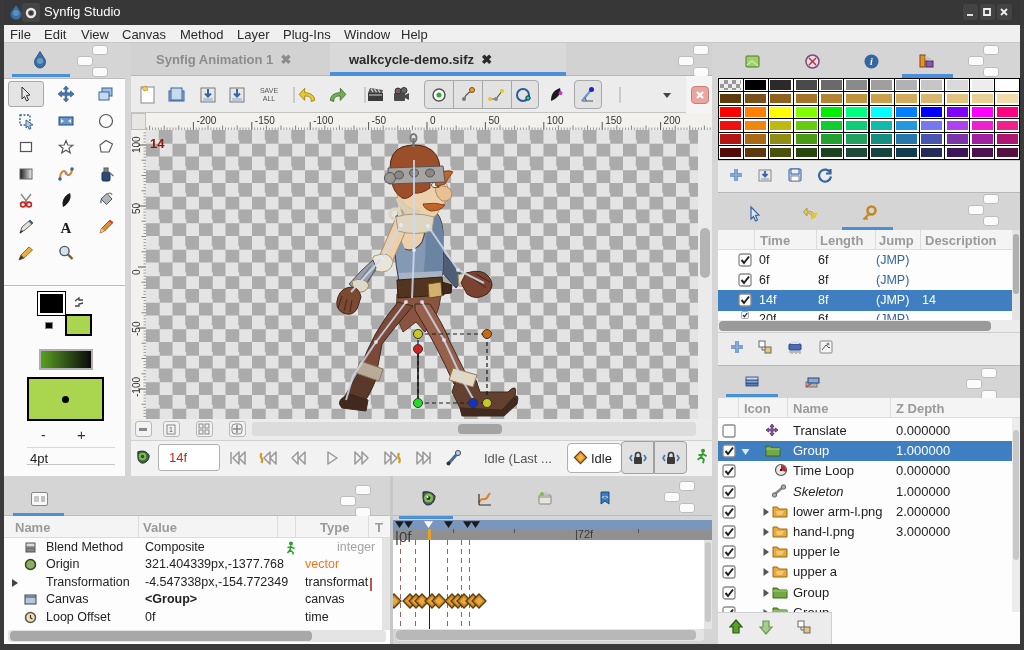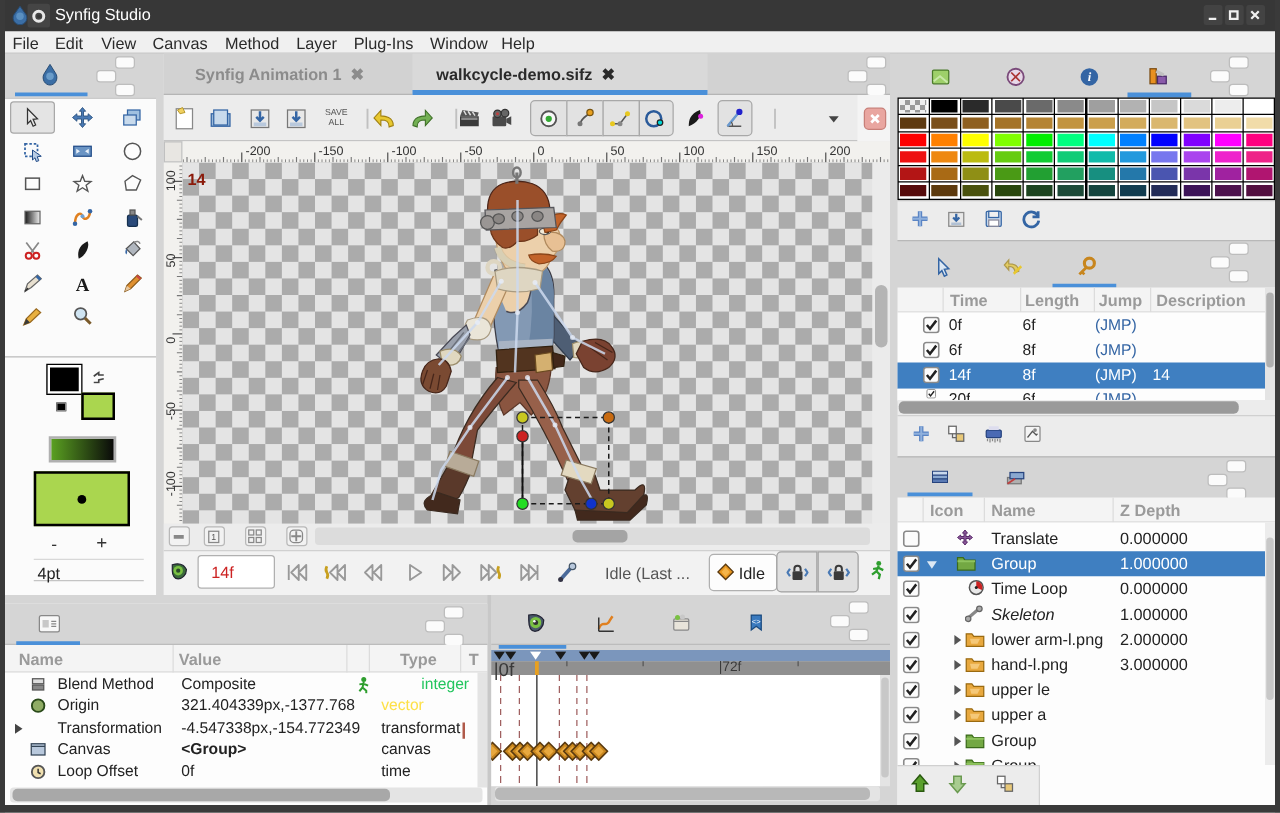--- a/index.html
+++ b/index.html
@@ -736,27 +736,27 @@
 <div style="position:absolute;left:138px;top:516px;width:1px;height:22px;background:#dcdcdc;"></div>
 <div style="position:absolute;left:277px;top:516px;width:1px;height:22px;background:#dcdcdc;"></div>
 <div style="position:absolute;left:295px;top:516px;width:1px;height:22px;background:#dcdcdc;"></div>
 <div style="position:absolute;left:368px;top:516px;width:1px;height:22px;background:#dcdcdc;"></div>
 <svg style="position:absolute;left:24px;top:541.0px;width:13px;height:13px;" viewBox="0 0 13 13">
     <rect x="2" y="2" width="9" height="4" fill="#ddd" stroke="#555"></rect>
     <rect x="2" y="7" width="9" height="4" fill="#888" stroke="#555"></rect>
   </svg>
 <div style="position:absolute;left:46px;top:540.0px;width:100px;height:16px;color:#222;font-size:12.5px;white-space:nowrap;">Blend Method</div>
 <div style="position:absolute;left:145px;top:540.0px;width:140px;height:16px;color:#222;font-size:12.5px;white-space:nowrap;">Composite</div>
-<div style="position:absolute;left:305px;top:540.0px;width:70px;height:16px;color:#22c55e;font-size:12.5px;white-space:nowrap;padding-left:32px;">integer</div>
+<div style="position:absolute;left:305px;top:540.0px;width:70px;height:16px;color:#a3a3a3;font-size:12.5px;white-space:nowrap;padding-left:32px;">integer</div>
 <svg style="position:absolute;left:24px;top:558.4px;width:13px;height:13px;" viewBox="0 0 13 13">
     <circle cx="6.5" cy="6.5" r="5" fill="#8fac64" stroke="#2a4a1a" stroke-width="1.5"></circle>
   </svg>
 <div style="position:absolute;left:46px;top:557.4px;width:100px;height:16px;color:#222;font-size:12.5px;white-space:nowrap;">Origin</div>
 <div style="position:absolute;left:145px;top:557.4px;width:140px;height:16px;color:#222;font-size:12.5px;white-space:nowrap;">321.404339px,-1377.768</div>
-<div style="position:absolute;left:305px;top:557.4px;width:70px;height:16px;color:#fde047;font-size:12.5px;white-space:nowrap;">vector</div>
+<div style="position:absolute;left:305px;top:557.4px;width:70px;height:16px;color:#f97316;font-size:12.5px;white-space:nowrap;">vector</div>
 <svg style="position:absolute;left:10px;top:577.8px;width:10px;height:10px;" viewBox="0 0 10 10">
     <path d="M2 1 L8 5 L2 9 Z" fill="#444"></path>
   </svg>
 <div style="position:absolute;left:46px;top:574.8px;width:100px;height:16px;color:#222;font-size:12.5px;white-space:nowrap;">Transformation</div>
 <div style="position:absolute;left:145px;top:574.8px;width:140px;height:16px;color:#222;font-size:12.5px;white-space:nowrap;">-4.547338px,-154.772349</div>
 <div style="position:absolute;left:305px;top:574.8px;width:70px;height:16px;color:#222;font-size:12.5px;white-space:nowrap;">transformat</div>
 <svg style="position:absolute;left:24px;top:593.2px;width:13px;height:13px;" viewBox="0 0 13 13">
     <rect x="1" y="2" width="11" height="9" fill="#b8c8dc" stroke="#345"></rect>
     <path d="M1 4 H12" stroke="#345"></path>
   </svg>

